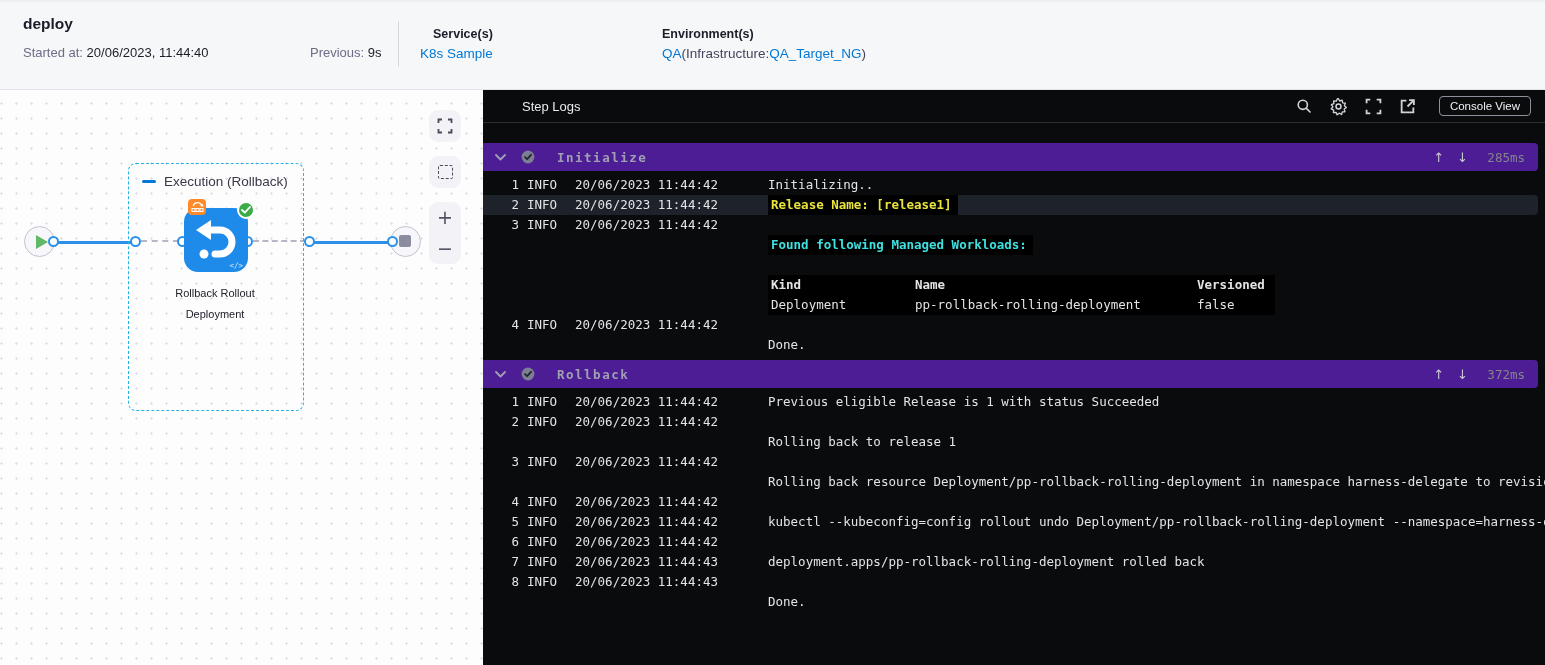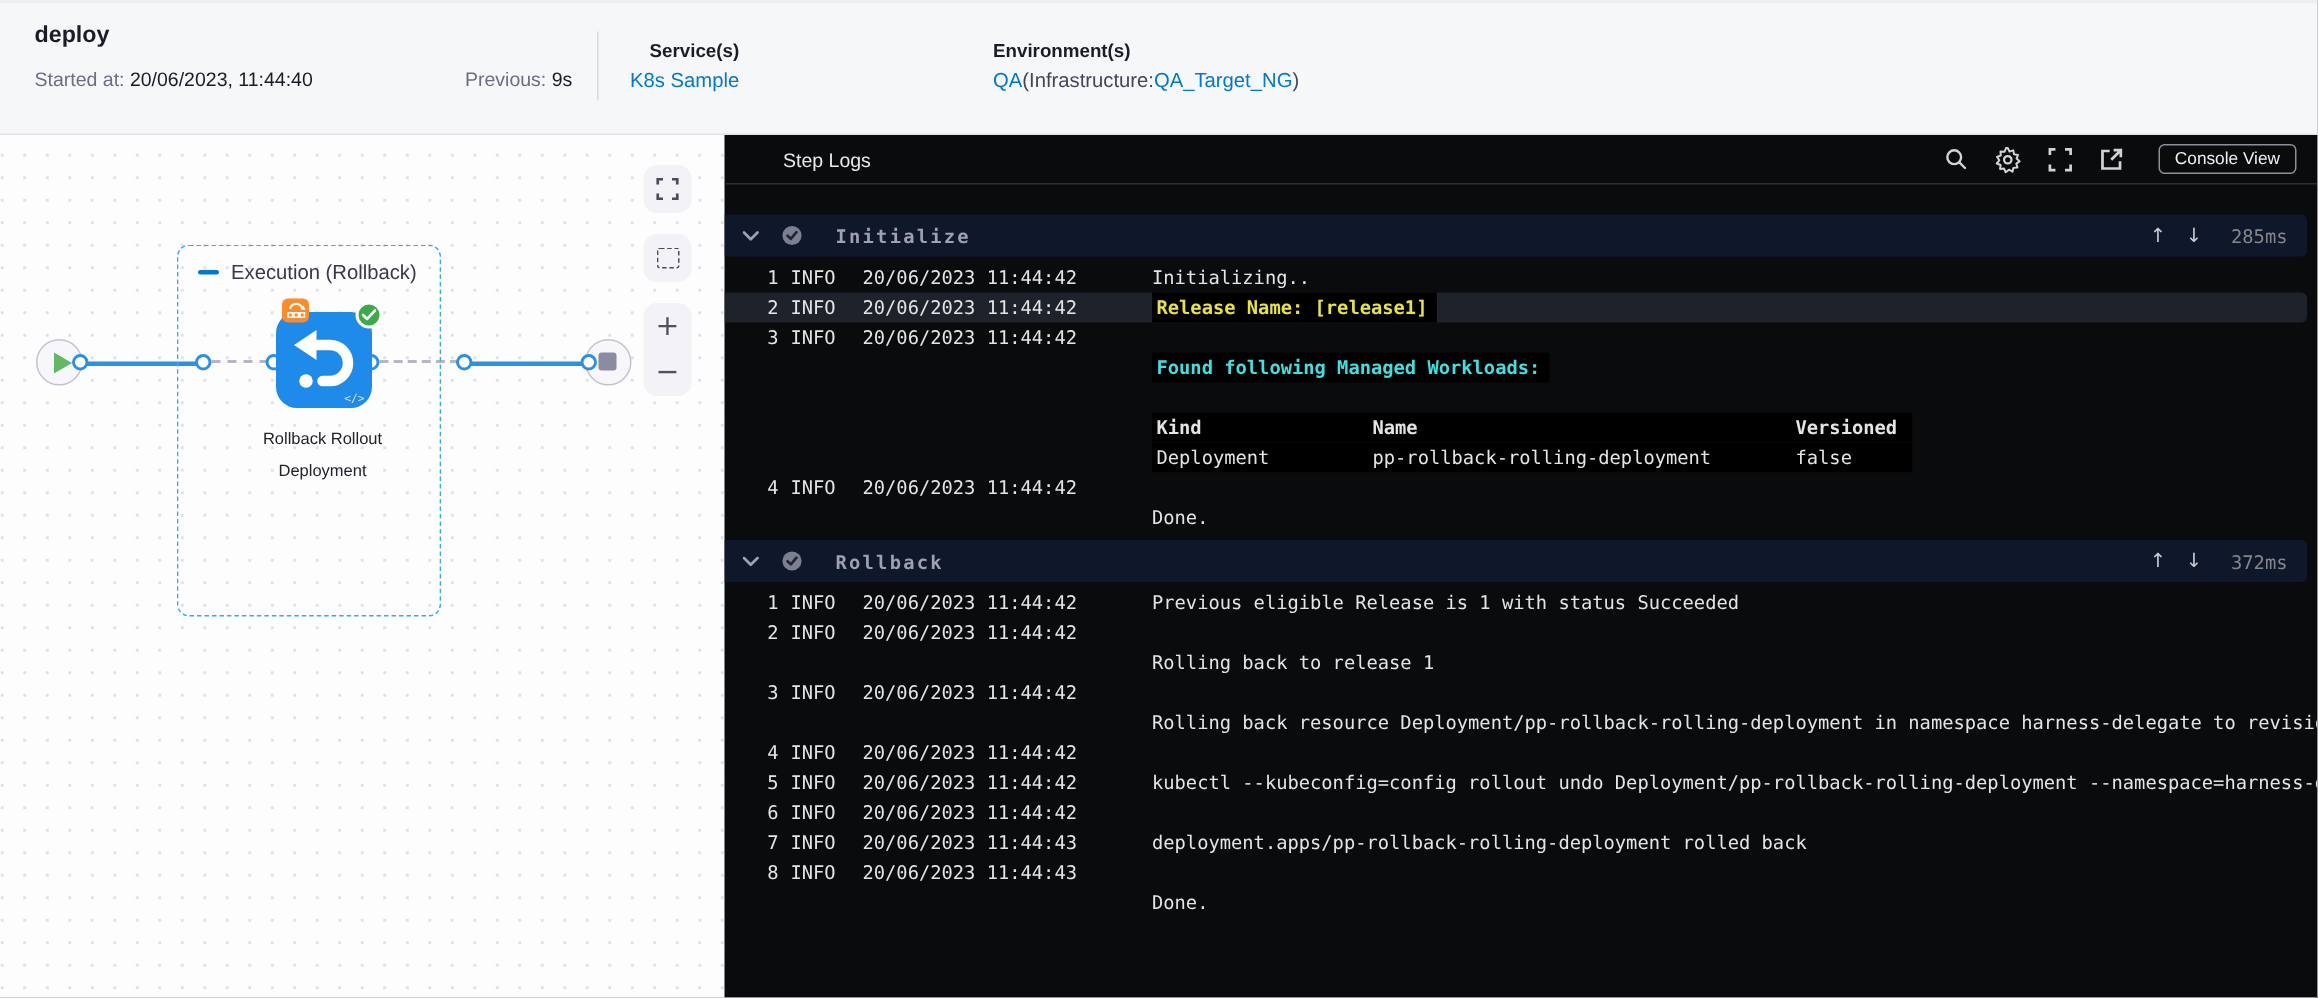--- a/index.html
+++ b/index.html
@@ -24,21 +24,21 @@
   .th-block .val { font-size:13.5px; }
   .link { color:#0278d5; cursor:pointer; }
   .dim  { color:#43455c; }
 
   
   .canvas { position:absolute; left:0; top:90px; width:483px; height:575px;
     background-color:#fdfdfe;
     background-image:radial-gradient(#dde2eb 1.1px, transparent 1.3px);
     background-size:15px 15px; background-position:9px 6px; overflow:hidden; }
 
-  .group-box { position:absolute; left:118px; top:73px; width:176px; height:248px;
+  .group-box { position:absolute; left:128px; top:73px; width:176px; height:248px;
     border:1px dashed #29b2e6; border-radius:8px; background:transparent; }
   .group-label { position:absolute; left:13px; top:10px; font-size:13.5px; color:#383946;
     white-space:nowrap; display:flex; align-items:center; gap:8px; }
   .group-dash { display:inline-block; width:14px; height:3px; background:#0278d5; border-radius:2px; }
 
   .edge { position:absolute; height:3px; background:#2b90e9; top:150.5px; border-radius:2px; }
   .edge-dashed { position:absolute; top:150px; border-top:2px dashed #b6b7c6; }
   .port { position:absolute; width:11px; height:11px; border-radius:50%;
     background:#fff; border:2.5px solid #2b90e9; top:146px; }
 
@@ -78,21 +78,21 @@
     border-bottom:1px solid #2c2e34; }
   .console-title { font-size:13px; color:#eaeaee;margin-left:17px; }
   .console-tools { margin-left:auto; display:flex; align-items:center; gap:17px; }
   .tool-icon { background:none; border:none; cursor:pointer; display:flex; align-items:center;
     color:#d2d3d9; padding:0; }
   .console-view-btn { margin-left:6px; background:none; border:1px solid #8e8f9a; border-radius:4px;
     color:#f0f0f3; font-size:11.5px; padding:3px 10px; cursor:pointer; font-family:"Liberation Sans", sans-serif; }
 
   .log-sections { padding-top:20px; font-family:"DejaVu Sans Mono", monospace; }
   .log-section { margin-bottom:3px; }
-  .sec-bar { height:28px; background:#0f172a; border-radius:0 4px 4px 0; margin-right:7px;
+  .sec-bar { height:28px; background:#4c1d95; border-radius:0 4px 4px 0; margin-right:7px;
     display:flex; align-items:center; cursor:pointer; }
   .log-section.collapsed .sec-bar { background:transparent; }
   .chev { margin-left:12px; width:14px; display:flex; color:#9fa1b2; }
   .log-section.collapsed .chev svg { transform:rotate(-90deg); }
   .scheck { margin-left:12px; display:flex; }
   .stitle { margin-left:22px; font-size:12.5px; font-weight:bold; letter-spacing:1.5px; color:#9fa1b2; }
   .sright { margin-left:auto; display:flex; align-items:center; gap:13px; padding-right:13px; }
   .arr { color:#c9cad2; font-size:13px; cursor:pointer; font-family:"DejaVu Sans", sans-serif; }
   .sdur { color:#85868c; font-size:12.5px; min-width:44px; text-align:right; }
 

